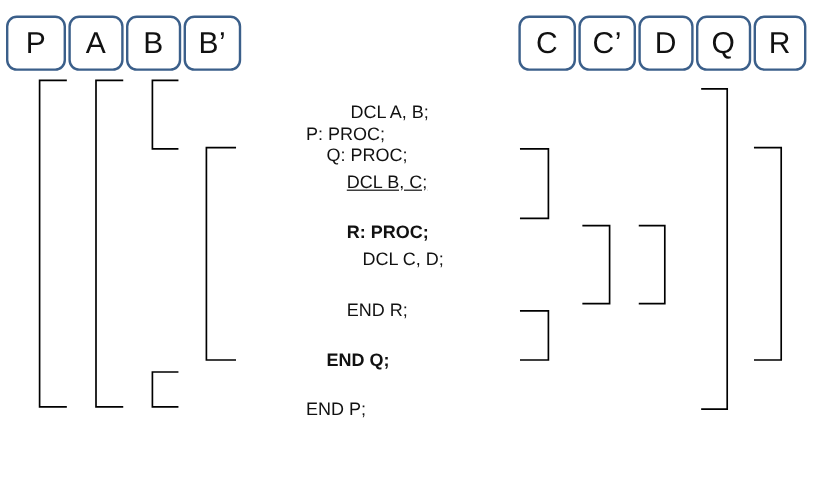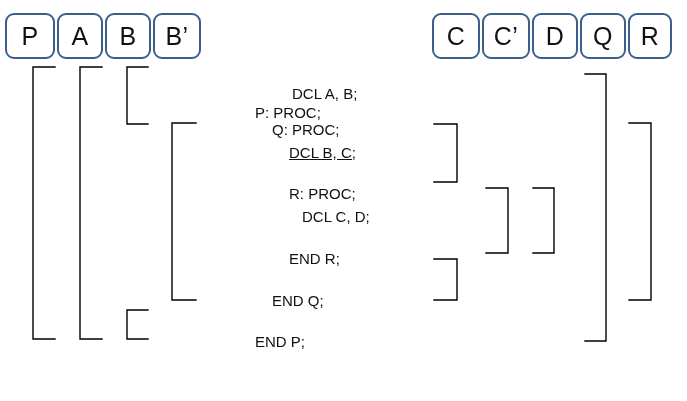--- a/index.html
+++ b/index.html
@@ -68,24 +68,24 @@
       <div class="scope-box" style="left: 482px; top: 13px; width: 48px; height: 46px; border-color: rgb(59, 95, 138);">C’</div>
       <div class="scope-box" style="left: 532px; top: 13px; width: 46px; height: 46px; border-color: rgb(59, 95, 138);">D</div>
       <div class="scope-box" style="left: 580px; top: 13px; width: 46px; height: 46px; border-color: rgb(59, 95, 138);">Q</div>
       <div class="scope-box" style="left: 628px; top: 13px; width: 44px; height: 46px; border-color: rgb(59, 95, 138);">R</div>
     </div>
   <div id="code-block">
       <div class="code-line" style="left: 255px; top: 63px; margin-top: 42px;">P: PROC;</div>
       <div class="code-line" style="left: 272px; top: 86px; margin-left: 20px;">DCL A, B;</div>
       <div class="code-line" style="left: 272px; top: 122px; text-align: center;">Q: PROC;</div>
       <div class="code-line" style="left: 289px; top: 145px; text-decoration: underline;">DCL B, C;</div>
-      <div class="code-line" style="left: 289px; top: 186px;">R: PROC;</div>
+      <div class="code-line" style="left: 289px; top: 186px; font-weight: bold;">R: PROC;</div>
       <div class="code-line" style="left: 302px; top: 209px;">DCL C, D;</div>
       <div class="code-line" style="left: 289px; top: 251px; text-align: center;">END R;</div>
-      <div class="code-line" style="left: 272px; top: 293px;">END Q;</div>
+      <div class="code-line" style="left: 272px; top: 293px; font-weight: bold;">END Q;</div>
       <div class="code-line" style="left: 255px; top: 334px;">END P;</div>
     </div>
 
   <svg class="bracket-svg" id="bracket-layer" viewBox="0 0 687 401">
       <polyline class="bracket-path" points="55,67 33,67 33,339 55,339" stroke="#000000"></polyline>
       <polyline class="bracket-path" points="102,67 80,67 80,339 102,339" stroke="#000000"></polyline>
       <polyline class="bracket-path" points="148,67 127,67 127,124 148,124" stroke="#000000"></polyline>
       <polyline class="bracket-path" points="148,310 127,310 127,339 148,339" stroke="#000000"></polyline>
       <polyline class="bracket-path" points="196,123 172,123 172,300 196,300" stroke="#000000"></polyline>
       <polyline class="bracket-path" points="434,124 457,124 457,182 434,182" stroke="#000000"></polyline>

